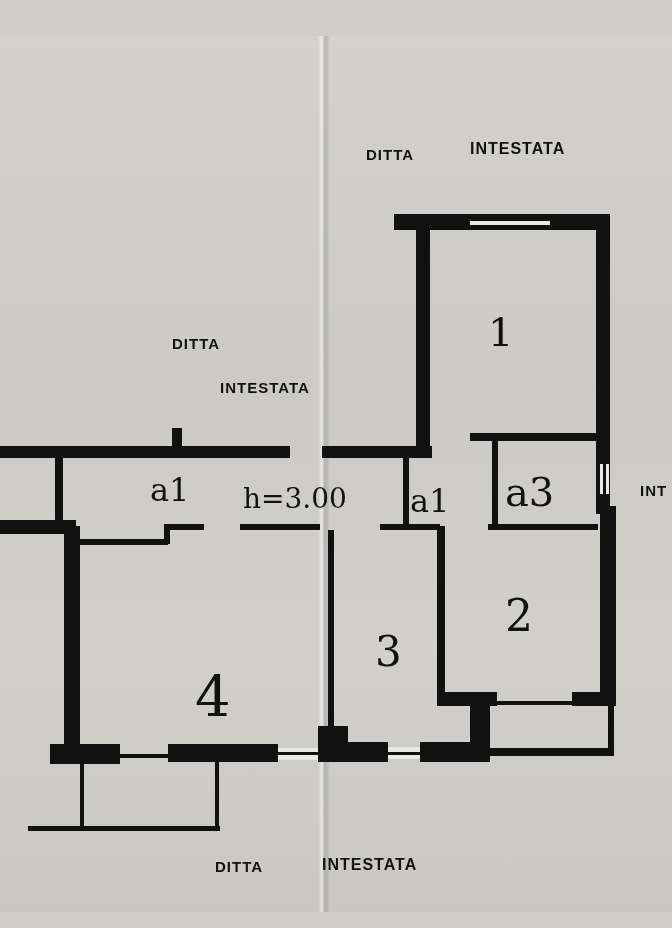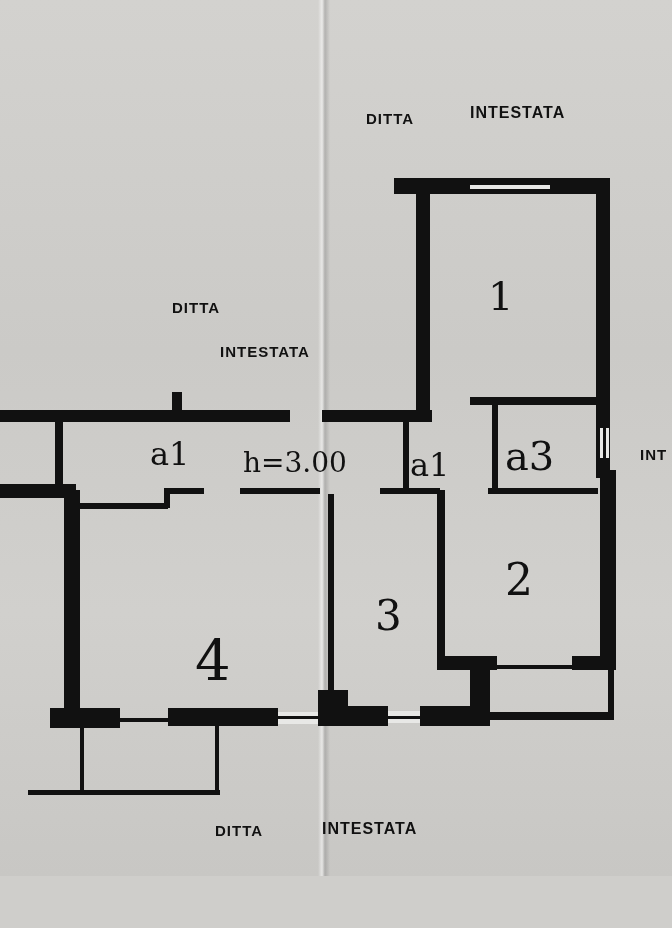--- a/index.html
+++ b/index.html
@@ -6,20 +6,21 @@
   body {
     width: 672px; height: 928px; overflow: hidden;
     background: #cfcecb;
     font-family: "DejaVu Sans", sans-serif;
   }
   .paper {
     position: relative; width: 672px; height: 876px;
     background:
       linear-gradient(90deg, rgba(0,0,0,0) 0, rgba(0,0,0,0) 318px, rgba(255,255,255,0.55) 322px, rgba(120,120,120,0.35) 325px, rgba(0,0,0,0) 330px),
       linear-gradient(180deg, #d3d2cf 0%, #cbcac7 40%, #d1d0cd 70%, #c8c7c4 100%);
+    margin-top: 36px;
   }
   svg { position: absolute; left: 0; top: 0; }
   .wall { fill: #111; }
   .lbl { fill: #111; font-family: "Liberation Sans", sans-serif; font-weight: bold; letter-spacing: 1px; }
   .hand { fill: #111; font-family: "DejaVu Serif", serif; }
   .win { fill: #e8e8e6; }
 </style>
 </head>
 <body>
 

